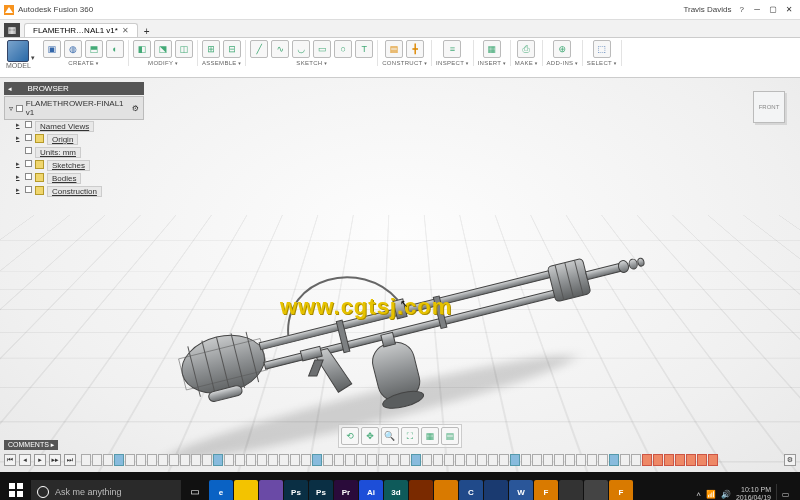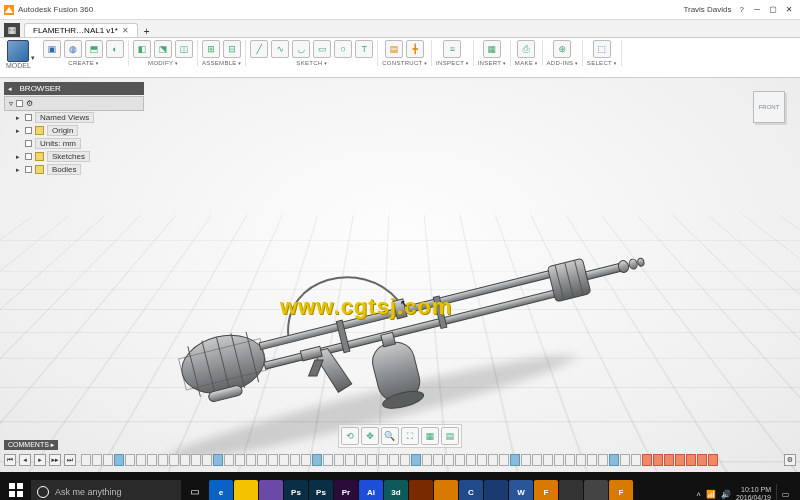--- a/index.html
+++ b/index.html
@@ -41,25 +41,25 @@
 }
 .shadow-blob { position:absolute; left:160px; top:300px; width:420px; height:60px; background: rgba(0,0,0,0.15); border-radius:50%; filter: blur(8px); transform: rotate(-14deg) scaleY(0.5); }
 .model { position:absolute; left:150px; top:150px; width:520px; height:200px; }
 .model svg { width:100%; height:100%; }
 .watermark { position:absolute; left:280px; top:216px; font-size:22px; font-weight:bold; color:#e6c200; text-shadow:1px 1px 0 #a88b00; letter-spacing:1px; pointer-events:none;}
 .viewcube { position:absolute; right:10px; top:8px; width:42px; height:42px; }
 .viewcube .cube-face{ width:32px; height:32px; background:#f3f4f5; border:1px solid #bbb; position:absolute; left:5px; top:5px; font-size:6px; color:#888; display:flex; align-items:center; justify-content:center; box-shadow:2px 2px 0 #d6d6d6;}
 .nav-cursor { position:absolute; left:400px; top:220px; font-size:10px; color:#000; }
 
 .browser { position:absolute; left:4px; top:4px; width:140px; font-size:8px; color:#333; z-index:5;}
-.browser-hdr { background:#555; color:#fff; padding:2px 4px; display:flex; align-items:center; gap:8px;}
+.browser-hdr { background:#555; color:#fff; padding:2px 4px; display:flex; align-items:center; gap:16px;}
 .browser-hdr .tri{font-size:7px;}
 .browser-root { background:#e2e2e2; padding:2px 4px; display:flex; align-items:center; gap:3px; border:1px solid #bbb; margin-top:1px;}
 .browser-root .chip{ width:7px;height:7px;border:1px solid #888;background:#fff;}
-.tree-item { display:flex; align-items:center; gap:3px; padding:1px 2px 1px 12px; }
+.tree-item { display:flex; align-items:flex-start; gap:3px; padding:1px 2px 1px 12px;text-decoration:underline; }
 .tree-item .tri{ font-size:7px; color:#444; width:6px;}
 .tree-item .chip{ width:7px;height:7px;border:1px solid #888;background:#fff;}
 .tree-item .ic{ width:9px;height:9px; background:#f0d66e; border:1px solid #b59a2a;}
 .tree-item .lbl { background:#e8e8e8; padding:0 4px; border:1px solid #ccc;}
 
 .comments { position:absolute; left:4px; bottom:22px; font-size:7px; color:#555; background:#555; color:#fff; padding:1px 4px;}
 .navbar { position:absolute; bottom:4px; left:4px; right:4px; height:16px; display:flex; align-items:center; gap:3px; font-size:8px; color:#333;}
 .navbar .play{ width:12px;height:12px;border:1px solid #999;background:#f3f3f3;display:flex;align-items:center;justify-content:center;font-size:7px;cursor:pointer;}
 .navbar .timeline{ flex:1; display:flex; gap:1px; overflow:hidden; padding:0 2px;}
 .navbar .timeline .t{ width:10px;height:12px;border:1px solid #aaa;background:#f0f0f0; flex-shrink:0;}
@@ -254,20 +254,21 @@
     </div>
 
     <div class="browser">
       <div class="browser-hdr">
         <span class="tri">◂</span>
         <span>BROWSER</span>
       </div>
       <div class="browser-root">
         <span class="tri">▿</span>
         <span class="chip"></span>
+        <span>FLAMETHROWER-FINAL1 v1</span>
         <span>⚙</span>
       </div>
       <div class="tree-item">
           <span class="tri">▸</span>
           <span class="chip"></span>
           <span class="lbl">Named Views</span>
         </div>
       <div class="tree-item">
           <span class="tri">▸</span>
           <span class="chip"></span>
@@ -283,20 +284,26 @@
           <span class="tri">▸</span>
           <span class="chip"></span>
           <span class="ic"></span>
           <span class="lbl">Sketches</span>
         </div>
       <div class="tree-item">
           <span class="tri">▸</span>
           <span class="chip"></span>
           <span class="ic"></span>
           <span class="lbl">Bodies</span>
+        </div>
+      <div class="tree-item">
+          <span class="tri">▸</span>
+          <span class="chip"></span>
+          <span class="ic"></span>
+          <span class="lbl">Construction</span>
         </div>
     </div>
 
     <div style="position:absolute; bottom:24px; left:50%; transform:translateX(-50%); display:flex; gap:2px; background:rgba(255,255,255,0.5); padding:2px; border:1px solid #ccc;">
       <div class="ribbon-icon">⟲</div>
       <div class="ribbon-icon">✥</div>
       <div class="ribbon-icon">🔍</div>
       <div class="ribbon-icon">⛶</div>
       <div class="ribbon-icon">▦</div>
       <div class="ribbon-icon">▤</div>

